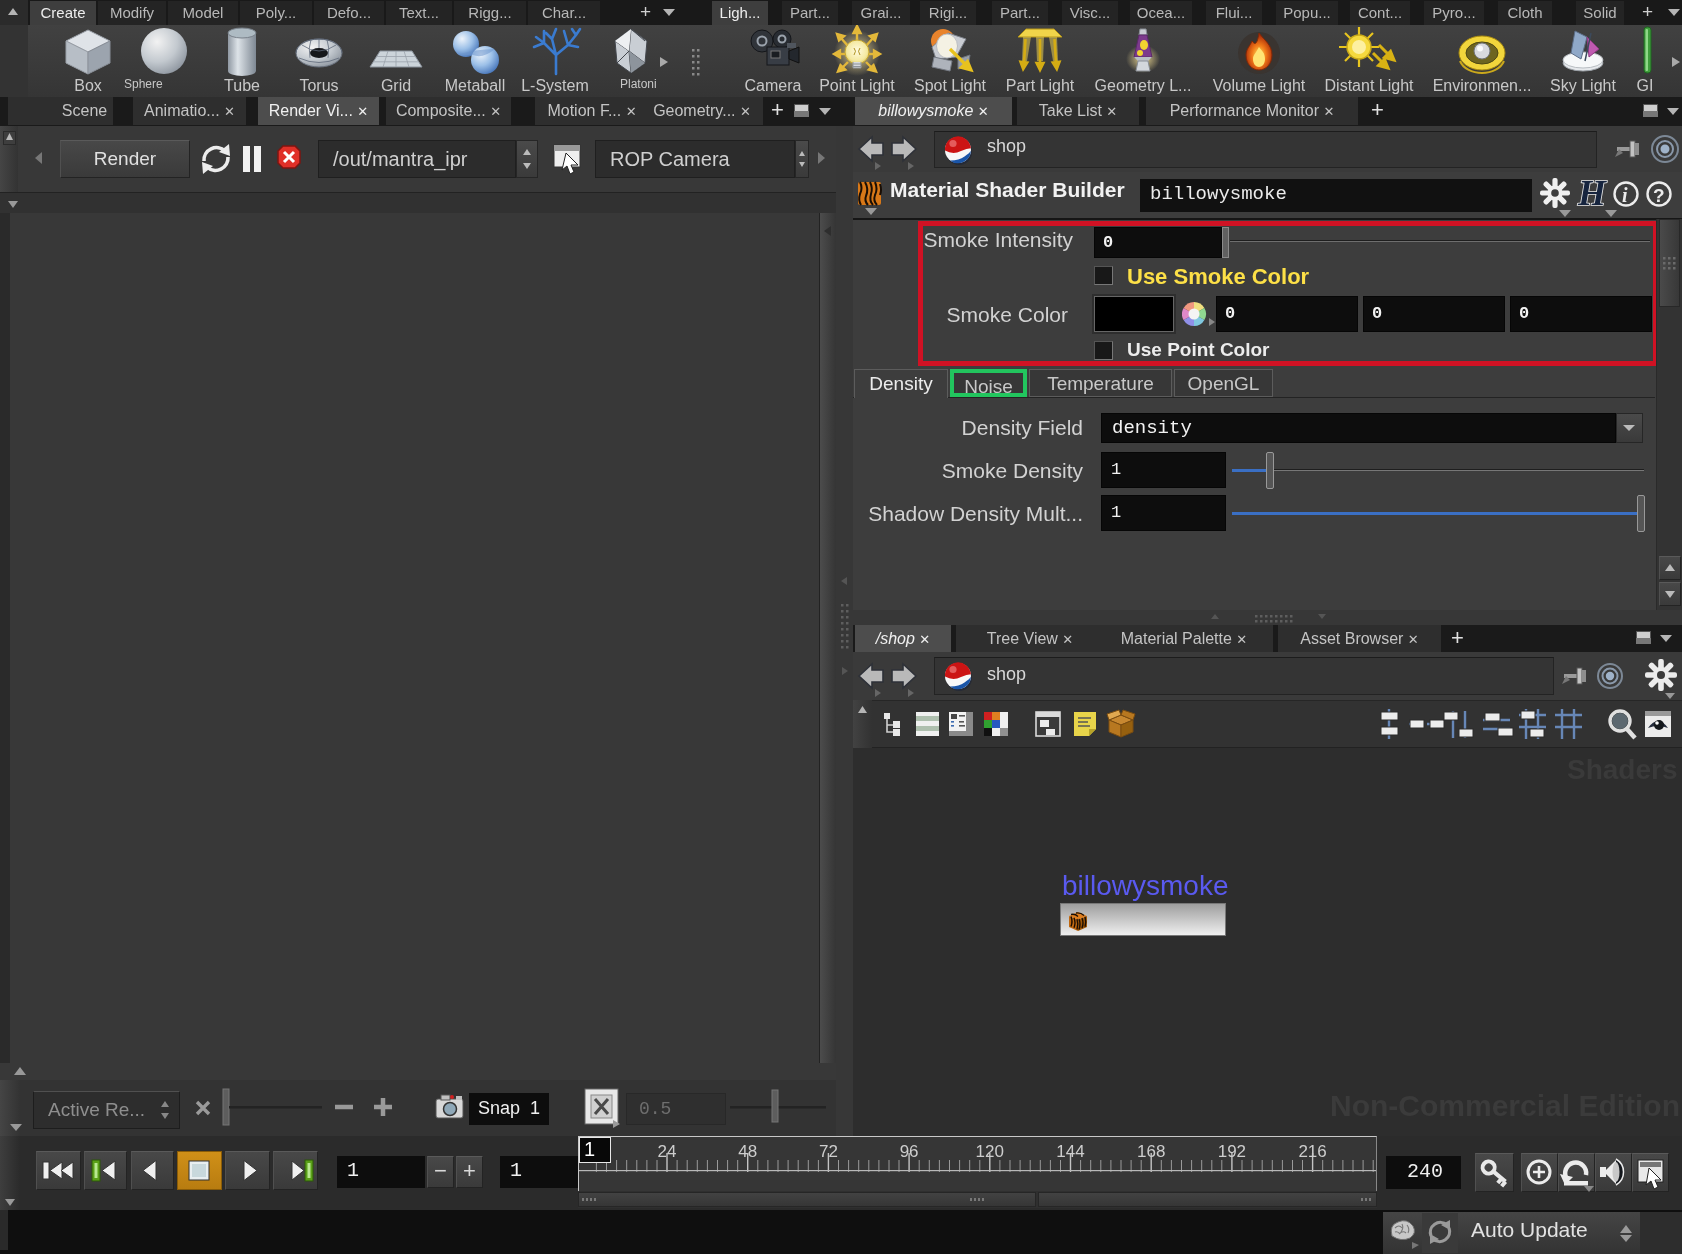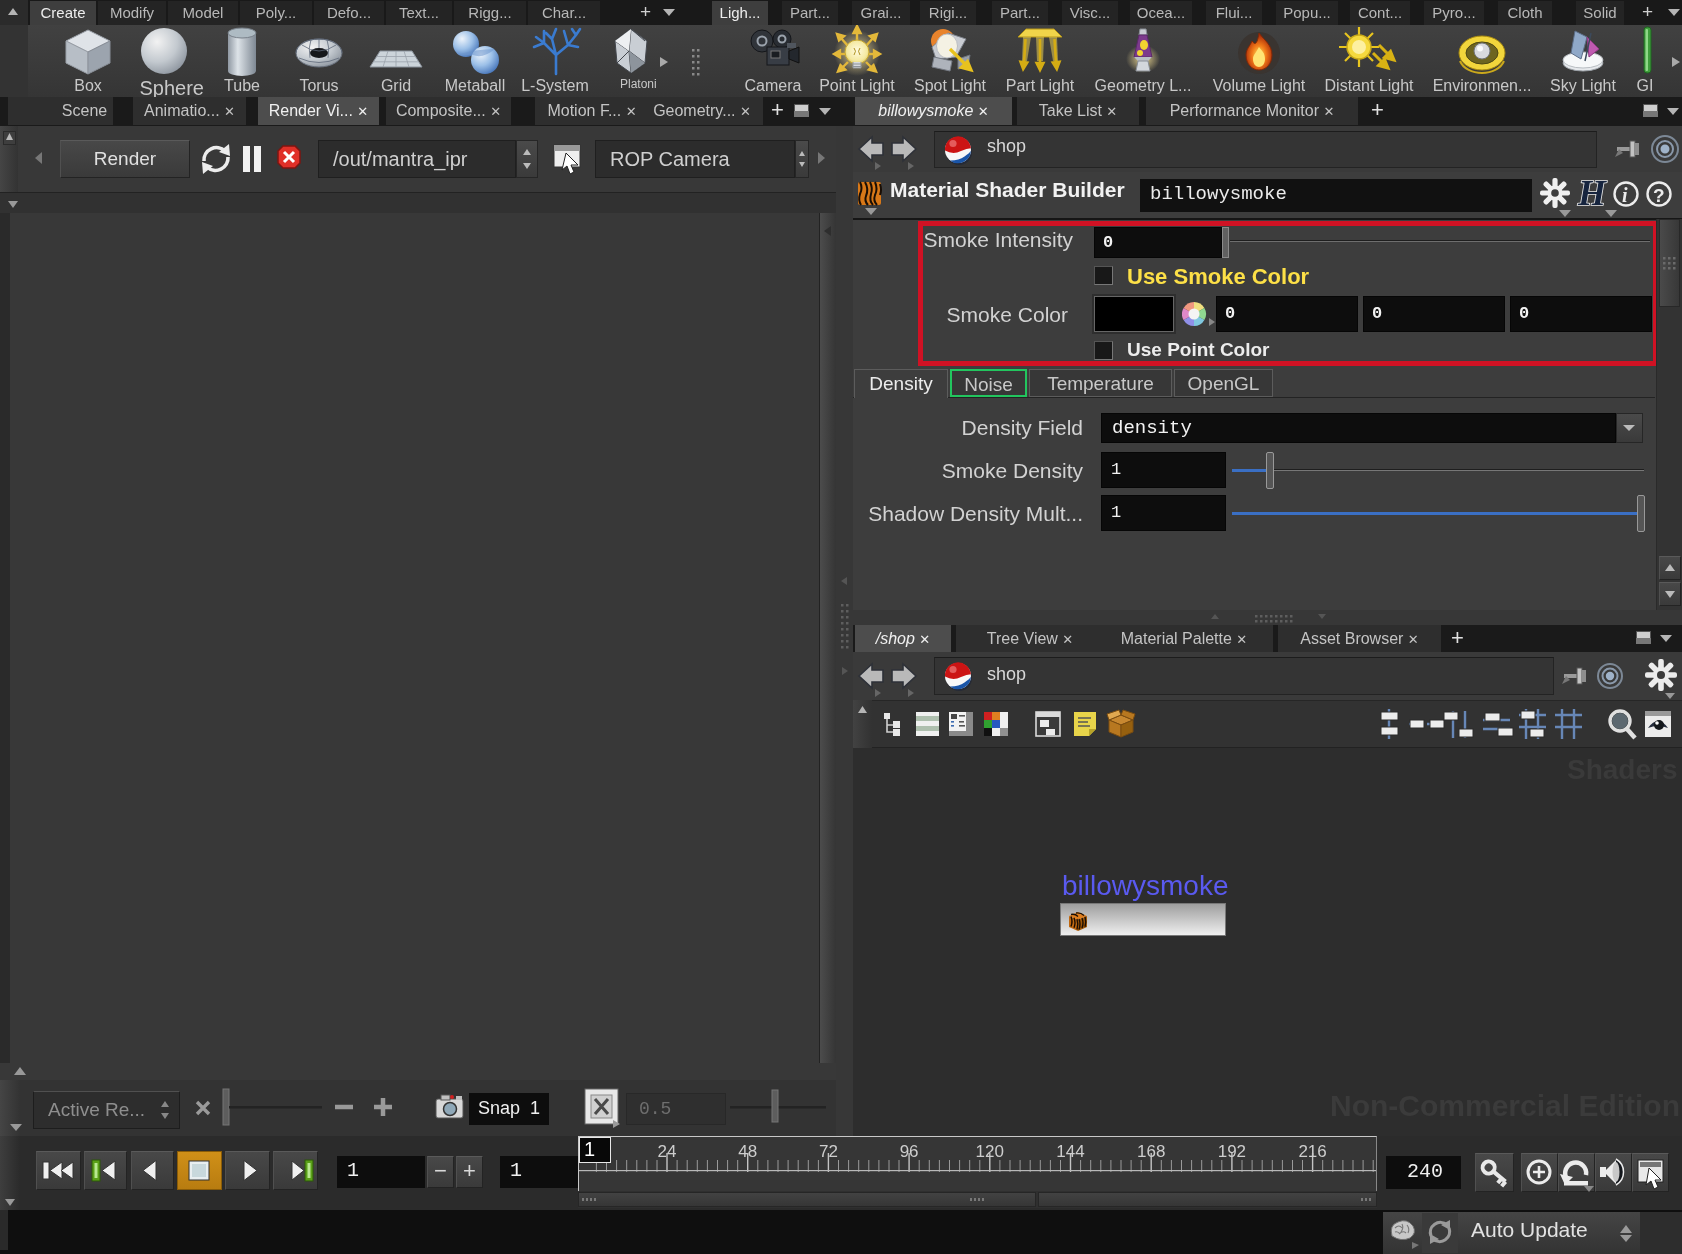--- a/index.html
+++ b/index.html
@@ -252,21 +252,21 @@
       <line x1="8" y1="-18" x2="2" y2="10" stroke="#3c4a5c" stroke-width="1.5"></line>
     </g>
 
     <g transform="translate(1645,26)">
       <rect x="-1" y="-24" width="7" height="46" rx="3" fill="#3f9e3c" stroke="#1e6420" stroke-width="1"></rect>
       <rect x="0.5" y="-22" width="2.5" height="42" rx="1" fill="#8fd888"></rect>
     </g>
     <polygon points="1672,32 1680,37 1672,42" fill="#aaa"></polygon>
   </svg>
   <div class="lbl abs" style="left:58px;top:52px;width:60px;text-align:center;font-size:16px;">Box</div>
-  <div class="lbl abs" style="left:124px;top:52px;width:80px;text-align:right;font-size:20px;">Sphere</div>
+  <div class="lbl abs" style="left:124px;top:52px;width:80px;text-align:left;font-size:12px;">Sphere</div>
   <div class="lbl abs" style="left:212px;top:52px;width:60px;text-align:center;font-size:16px;">Tube</div>
   <div class="lbl abs" style="left:284px;top:52px;width:70px;text-align:center;font-size:16px;">Torus</div>
   <div class="lbl abs" style="left:366px;top:52px;width:60px;text-align:center;font-size:16px;">Grid</div>
   <div class="lbl abs" style="left:430px;top:52px;width:90px;text-align:center;font-size:16px;">Metaball</div>
   <div class="lbl abs" style="left:510px;top:52px;width:90px;text-align:center;font-size:16px;">L-System</div>
   <div class="lbl abs" style="left:620px;top:52px;width:70px;text-align:left;font-size:12px;overflow:hidden;">Platoni</div>
   <div class="lbl abs" style="left:733px;top:52px;width:80px;text-align:center;font-size:16px;">Camera</div>
   <div class="lbl abs" style="left:807px;top:52px;width:100px;text-align:center;font-size:16px;">Point Light</div>
   <div class="lbl abs" style="left:902px;top:52px;width:96px;text-align:center;font-size:16px;">Spot Light</div>
   <div class="lbl abs" style="left:994px;top:52px;width:92px;text-align:center;font-size:16px;">Part Light</div>
@@ -517,21 +517,21 @@
   </svg>
   <div class="abs mono" style="left:363px;top:170px;width:142px;height:36px;background:#0d0d0d;border:1px solid #060606;color:#f2f2f2;font-size:17px;line-height:34px;padding-left:8px;font-weight:bold;">0</div>
   <div class="abs mono" style="left:510px;top:170px;width:142px;height:36px;background:#0d0d0d;border:1px solid #060606;color:#f2f2f2;font-size:17px;line-height:34px;padding-left:8px;font-weight:bold;">0</div>
   <div class="abs mono" style="left:657px;top:170px;width:142px;height:36px;background:#0d0d0d;border:1px solid #060606;color:#f2f2f2;font-size:17px;line-height:34px;padding-left:8px;font-weight:bold;">0</div>
 
   <div class="abs" style="left:241px;top:215px;width:19px;height:19px;background:#181818;border:1px solid #555;border-bottom-color:#777;border-right-color:#777;"></div>
   <div class="abs" style="left:274px;top:213px;color:#ececec;font-size:19px;font-weight:bold;">Use Point Color</div>
 
   <div class="abs" style="left:0;top:271px;width:802px;height:1px;background:#232323;"></div>
   <div class="abs" style="left:1px;top:243px;width:94px;height:29px;background:#3d3d3d;border:1px solid #5c5c5c;border-bottom:none;color:#ececec;font-size:19px;text-align:center;line-height:28px;">Density</div>
-  <div class="abs" style="left:97px;top:243px;width:77px;height:28px;background:#373737;border:2px solid #22c55e;color:#c8c8c8;font-size:19px;text-align:center;line-height:27px;">Noise</div>
+  <div class="abs" style="left:97px;top:243px;width:77px;height:28px;background:#373737;border:4px solid #22c55e;color:#c8c8c8;font-size:19px;text-align:center;line-height:27px;">Noise</div>
   <div class="abs" style="left:176px;top:243px;width:143px;height:28px;background:#373737;border:1px solid #5c5c5c;color:#c8c8c8;font-size:19px;text-align:center;line-height:27px;">Temperature</div>
   <div class="abs" style="left:321px;top:243px;width:99px;height:28px;background:#373737;border:1px solid #5c5c5c;color:#c8c8c8;font-size:19px;text-align:center;line-height:27px;">OpenGL</div>
 
   <div class="abs" style="left:60px;top:290px;width:170px;text-align:right;color:#d2d2d2;font-size:21px;white-space:nowrap;">Density Field</div>
   <div class="abs mono" style="left:248px;top:287px;width:515px;height:30px;background:#0d0d0d;border:1px solid #060606;color:#f2f2f2;font-size:19px;line-height:28px;padding-left:10px;">density</div>
   <div class="abs" style="left:763px;top:287px;width:27px;height:30px;background:linear-gradient(#4a4a4a,#3a3a3a);border:1px solid #262626;">
     <svg width="25" height="28">
         <polygon points="12,17 18,11 6,11" fill="#bbb"></polygon>
       </svg>
   </div>

